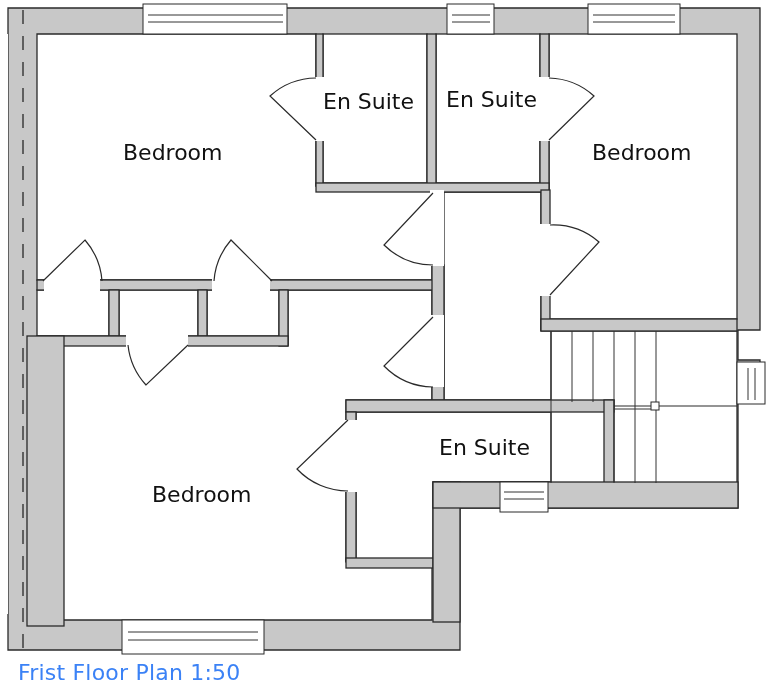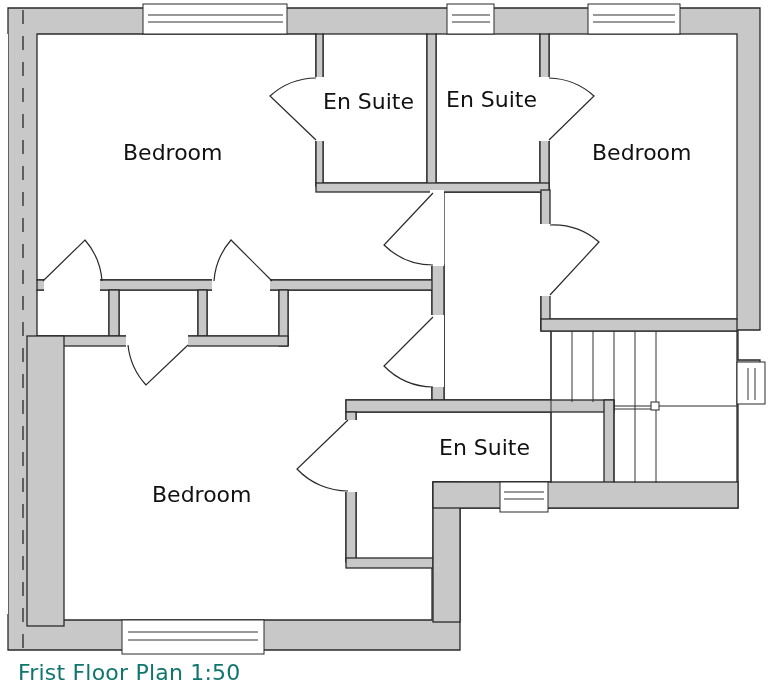--- a/index.html
+++ b/index.html
@@ -6,21 +6,21 @@
     body { width: 768px; height: 691px; overflow: hidden; position: relative; font-family: "DejaVu Sans", sans-serif; }
     #plan { position: absolute; left: 0; top: 0; width: 768px; height: 691px; }
     .wall { fill: #c8c8c8; stroke: #2a2a2a; stroke-width: 1.3; }
     .room { fill: #ffffff; stroke: #2a2a2a; stroke-width: 1.3; }
     .line { fill: none; stroke: #2a2a2a; stroke-width: 1.2; }
     .thin { fill: none; stroke: #333; stroke-width: 1; }
     .win { fill: #ffffff; stroke: #2a2a2a; stroke-width: 1; }
     .jamb { fill: #ffffff; stroke: #2a2a2a; stroke-width: 1; }
     .dash { fill: none; stroke: #333; stroke-width: 1.4; stroke-dasharray: 14 12; }
     .room-label { font-family: "DejaVu Sans", sans-serif; font-size: 22px; fill: #111; }
-    .caption { position: absolute; left: 18px; top: 660px; font-family: "DejaVu Sans", sans-serif; font-size: 22px; color: #0f766e; white-space: nowrap; letter-spacing: 0.2px; }
+    .caption { position: absolute; left: 18px; top: 660px; font-family: "DejaVu Sans", sans-serif; font-size: 22px; color: #3b82f6; white-space: nowrap; letter-spacing: 0.2px; }
   </style>
 </head>
 <body>
 
 <svg id="plan" viewBox="0 0 768 691" xmlns="http://www.w3.org/2000/svg">
 
   <g>
 
     <path class="wall" d="M8,8 L760,8 L760,330 L738,330 L738,360 L760,360 L760,400 L738,400 L738,508 L460,508 L460,650 L8,650 Z"></path>
 

